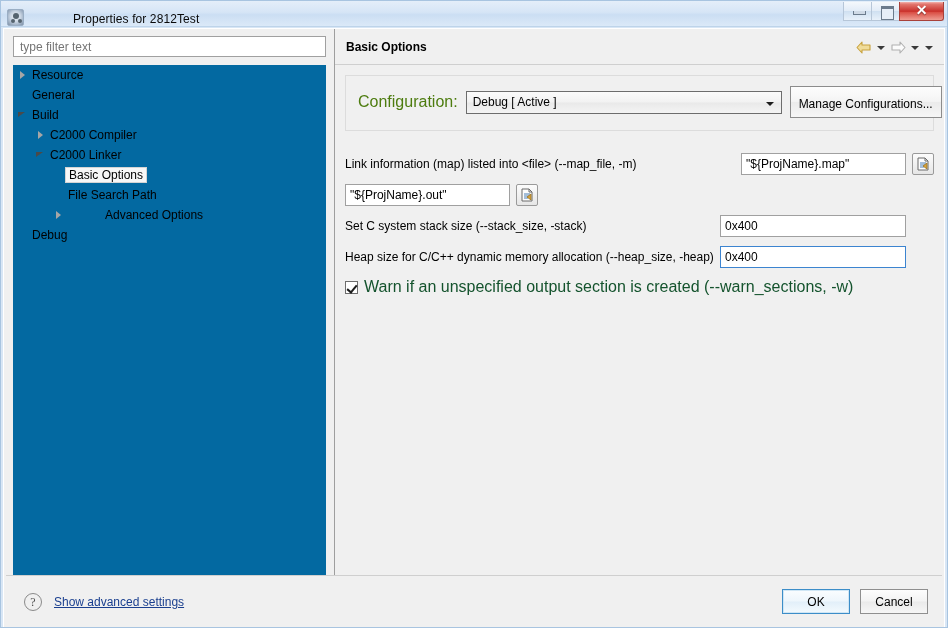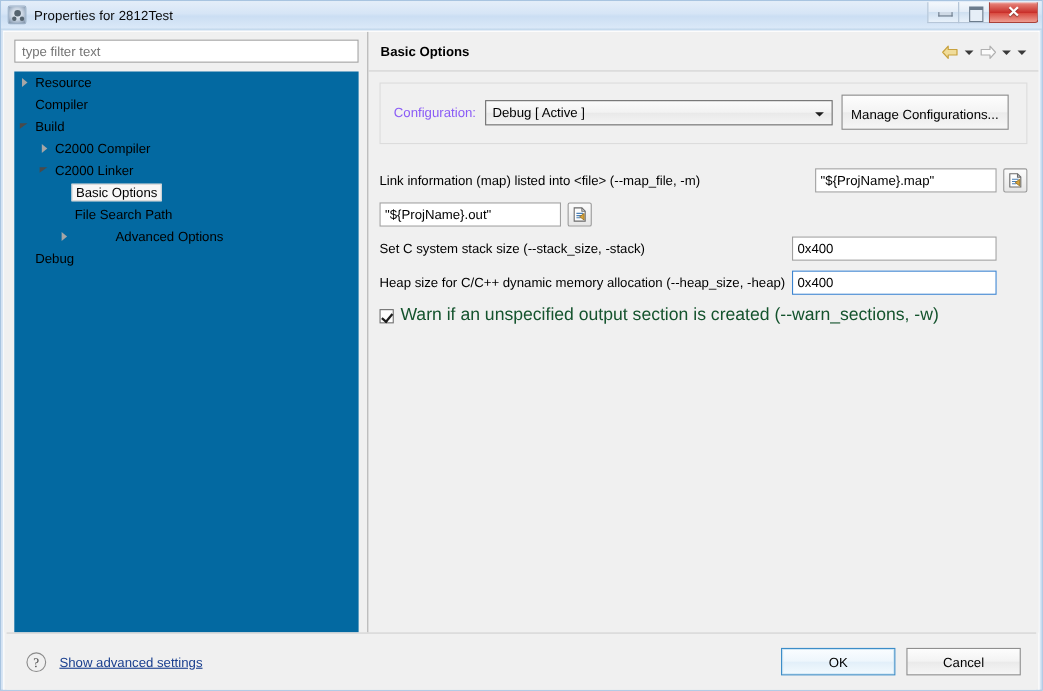--- a/index.html
+++ b/index.html
@@ -23,23 +23,24 @@
     flex-direction: column;
   }
 
   
   .titlebar {
     position: relative;
     height: 26px;
     flex: 0 0 26px;
     background: linear-gradient(to bottom, #e4eef9 0%, #d6e5f6 45%, #cbdef3 55%, #dbe9f8 100%);
     display: flex;
-    align-items: center;
+    align-items: flex-end;
     padding-left: 6px;
     border-bottom: 1px solid #bed4ea;
+    gap: 42px;
   }
   .title-icon {
     width: 17px; height: 17px;
     margin-right: 7px;
     border-radius: 2px;
     background: radial-gradient(circle at 50% 45%, #f2f6fa 0%, #c8d4e2 48%, #9fb0c4 75%, #7d8ea3 100%);
     border: 1px solid #9aaec4;
     position: relative;
     flex: 0 0 17px;
   }
@@ -248,22 +249,22 @@
     border: 1px solid #dcdcdc;
     background: #f0f0f0;
     padding: 10px 12px 12px 12px;
     margin-bottom: 22px;
   }
   .config-row {
     display: flex;
     align-items: center;
   }
   .config-label {
-    font-size: 12px;
-    color: #8b5cf6;
+    font-size: 16px;
+    color: #4d7c0f;
     margin-right: 8px;
     white-space: nowrap;
   }
   .combo {
     flex: 0 0 316px;
     height: 23px;
     border: 1px solid #6d6d6d;
     background: linear-gradient(to bottom, #fbfbfb 0%, #f2f2f2 48%, #e9e9e9 52%, #f4f4f4 100%);
     display: flex;
     align-items: center;
@@ -386,21 +387,21 @@
     cursor: default;
   }
   .adv-link {
     font-size: 12px;
     color: #1a3f8f;
     text-decoration: underline;
     cursor: default;
     flex: 1 1 auto;
   }
   .dlg-btn {
-    width: 104px; height: 25px;
+    width: 68px; height: 25px;
     font-family: "Liberation Sans", sans-serif;
     font-size: 12px;
     color: #000;
     border: 1px solid #8f8f8f;
     background: linear-gradient(to bottom, #fdfdfd 0%, #f3f3f3 48%, #eaeaea 52%, #f6f6f6 100%);
     cursor: default;
   }
   .dlg-btn.default {
     border: 1px solid #3c8dc8;
     box-shadow: inset 0 0 0 1px #cfe6f5;
@@ -430,21 +431,21 @@
         <div class="filter-box">
           <input type="text" placeholder="type filter text" style="">
         </div>
         <div class="tree" id="tree-root">
             <div class="tree-item" style="padding-left: 2px;">
               <span class="tw collapsed"></span>
               <span class="tree-label">Resource</span>
             </div>
             <div class="tree-item" style="padding-left: 2px;">
               <span class="tw"></span>
-              <span class="tree-label">Compiler</span>
+              <span class="tree-label">General</span>
             </div>
             <div class="tree-item" style="padding-left: 2px;">
               <span class="tw expanded"></span>
               <span class="tree-label">Build</span>
             </div>
             <div class="tree-item" style="padding-left: 20px;">
               <span class="tw collapsed"></span>
               <span class="tree-label">C2000 Compiler</span>
             </div>
             <div class="tree-item" style="padding-left: 20px;">

